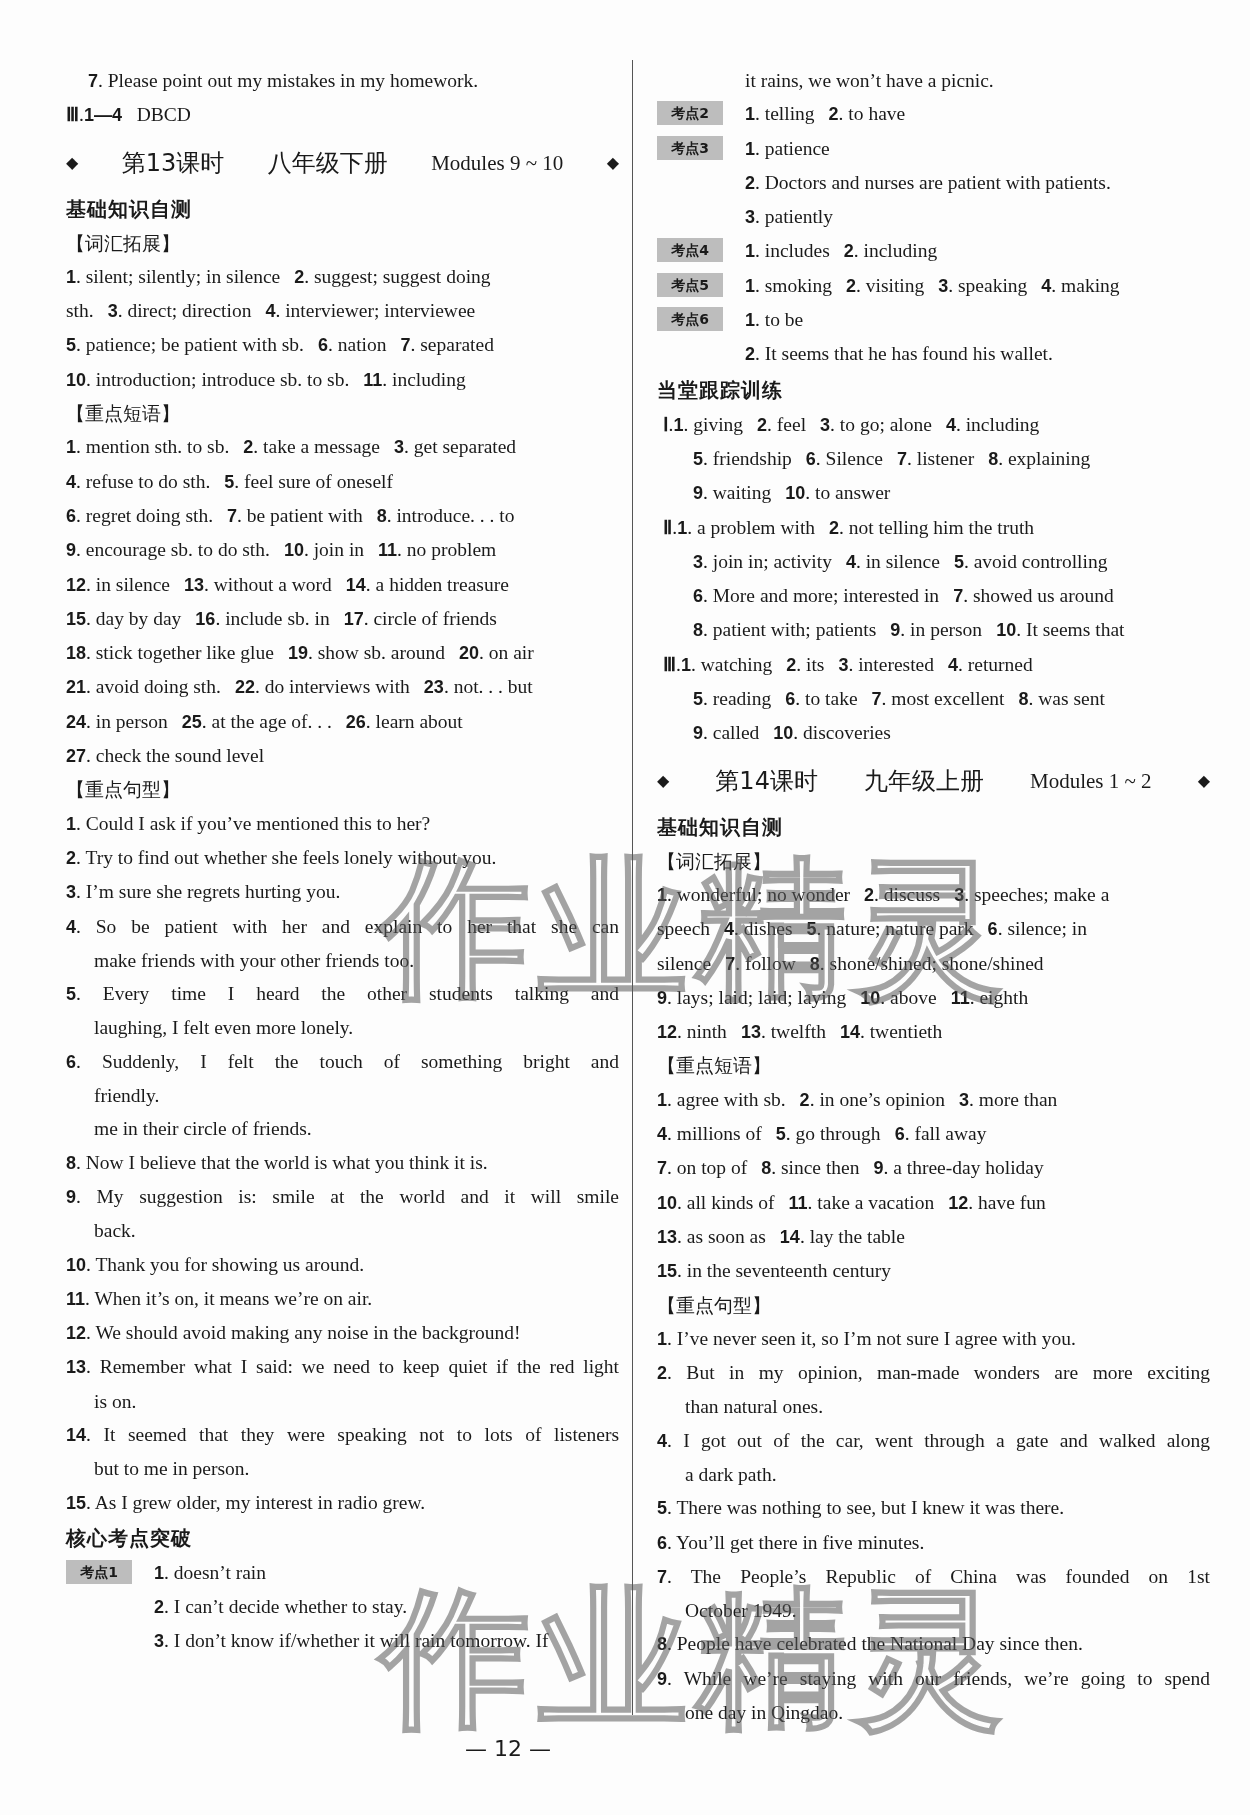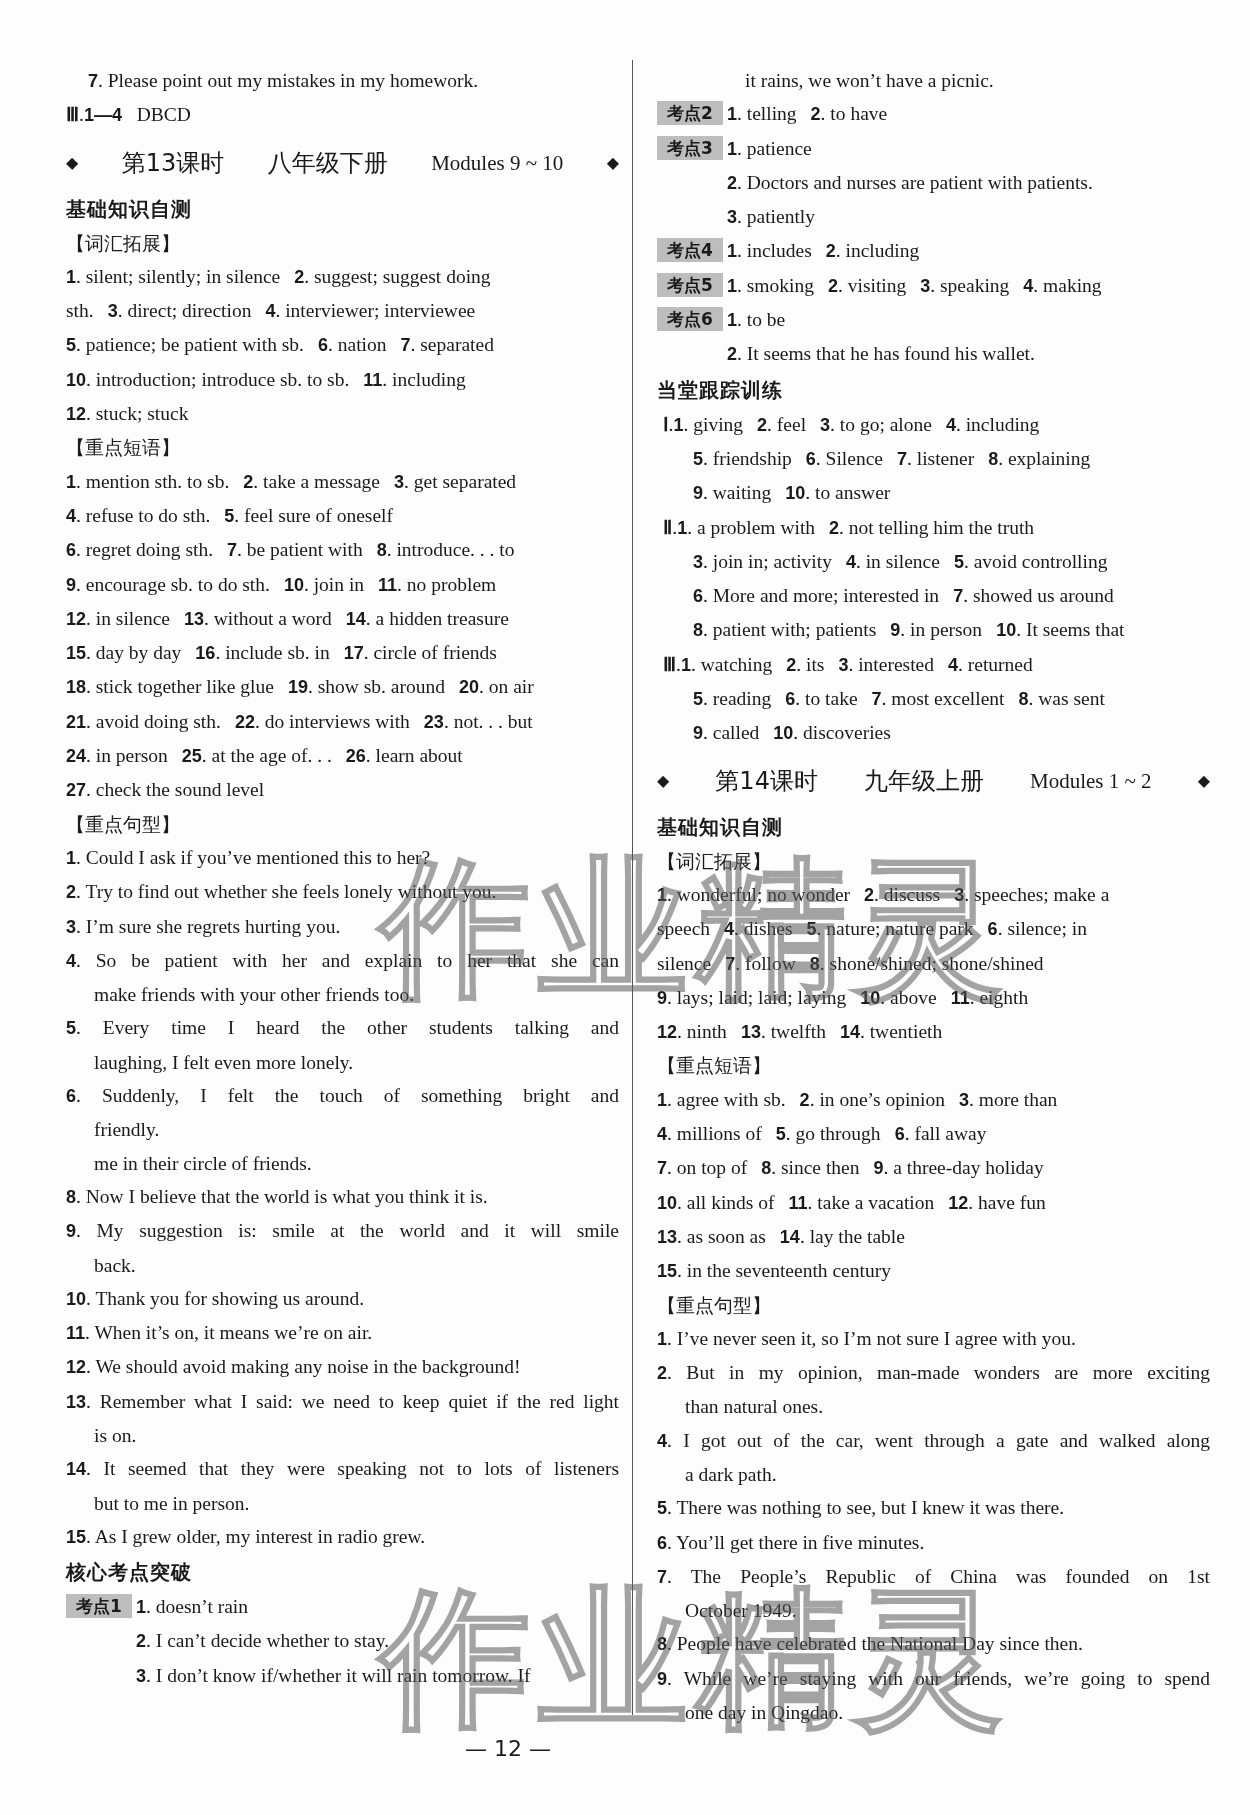--- a/index.html
+++ b/index.html
@@ -20,21 +20,21 @@
   .gap { display:inline-block; width:14px; }
   .lesson-title {
     height:52px; line-height:52px; margin:4px 0 2px 0; display:flex; justify-content:space-between; align-items:center;
     font-family:"DejaVu Sans",sans-serif; font-size:24px; white-space:nowrap;
   }
   .lesson-title .mod { font-family:"Liberation Serif",serif; font-weight:normal; font-size:21px; }
   .diamond { font-size:16px; }
   .sec-title { text-align:left; font-family:"DejaVu Sans",sans-serif; font-weight:bold; font-size:20px; height:36px; line-height:36px; letter-spacing:1px; }
   .bracket { font-family:"DejaVu Sans",sans-serif; font-size:19px; }
   .kd-row { display:flex; white-space:nowrap; }
-  .kd-label { display:inline-block; background:#bdbdbd; font-family:"DejaVu Sans",sans-serif; font-weight:bold; font-size:17px; line-height:24px; height:24px; padding:0 2px; margin-top:4px; width:62px; text-align:center; margin-right:4px; }
+  .kd-label { display:inline-block; background:#bdbdbd; font-family:"DejaVu Sans",sans-serif; font-weight:bold; font-size:14px; line-height:24px; height:24px; padding:0 2px; margin-top:4px; width:62px; text-align:center; margin-right:22px; }
   .roman { font-family:"Liberation Serif",serif; font-weight:bold; font-size:19px; }
   .footer { position:absolute; left:0; width:1016px; top:1736px; text-align:center; font-family:"DejaVu Sans",sans-serif; font-size:22px; }
   .watermark { position:absolute; font-family:"DejaVu Sans",sans-serif; font-size:150px; font-weight:bold; color:transparent; -webkit-text-stroke:1.5px rgba(90,90,90,0.55); letter-spacing:8px; pointer-events:none; }
 </style>
 </head>
 <body>
 
 <div class="divider"></div>
 
 <div class="col left">
@@ -49,21 +49,20 @@
     <span class="diamond">◆</span>
   </div>
   <div class="sec-title">基础知识自测</div>
 
   <div class="line bracket">【词汇拓展】</div>
   <div id="l13-vocab">
       <div class="line "><span class="num">1</span>. silent; silently; in silence<span class="gap"></span><span class="num">2</span>. suggest; suggest doing</div>
       <div class="line ">sth.<span class="gap"></span><span class="num">3</span>. direct; direction<span class="gap"></span><span class="num">4</span>. interviewer; interviewee</div>
       <div class="line "><span class="num">5</span>. patience; be patient with sb.<span class="gap"></span><span class="num">6</span>. nation<span class="gap"></span><span class="num">7</span>. separated</div>
       <div class="line "><span class="num">10</span>. introduction; introduce sb. to sb.<span class="gap"></span><span class="num">11</span>. including</div>
-      <div class="line "><span class="num">12</span>. stuck; stuck</div>
     </div>
 
   <div class="line bracket">【重点短语】</div>
   <div id="l13-phrase">
       <div class="line "><span class="num">1</span>. mention sth. to sb.<span class="gap"></span><span class="num">2</span>. take a message<span class="gap"></span><span class="num">3</span>. get separated</div>
       <div class="line "><span class="num">4</span>. refuse to do sth.<span class="gap"></span><span class="num">5</span>. feel sure of oneself</div>
       <div class="line "><span class="num">6</span>. regret doing sth.<span class="gap"></span><span class="num">7</span>. be patient with<span class="gap"></span><span class="num">8</span>. introduce. . . to</div>
       <div class="line "><span class="num">9</span>. encourage sb. to do sth.<span class="gap"></span><span class="num">10</span>. join in<span class="gap"></span><span class="num">11</span>. no problem</div>
       <div class="line "><span class="num">12</span>. in silence<span class="gap"></span><span class="num">13</span>. without a word<span class="gap"></span><span class="num">14</span>. a hidden treasure</div>
       <div class="line "><span class="num">15</span>. day by day<span class="gap"></span><span class="num">16</span>. include sb. in<span class="gap"></span><span class="num">17</span>. circle of friends</div>

